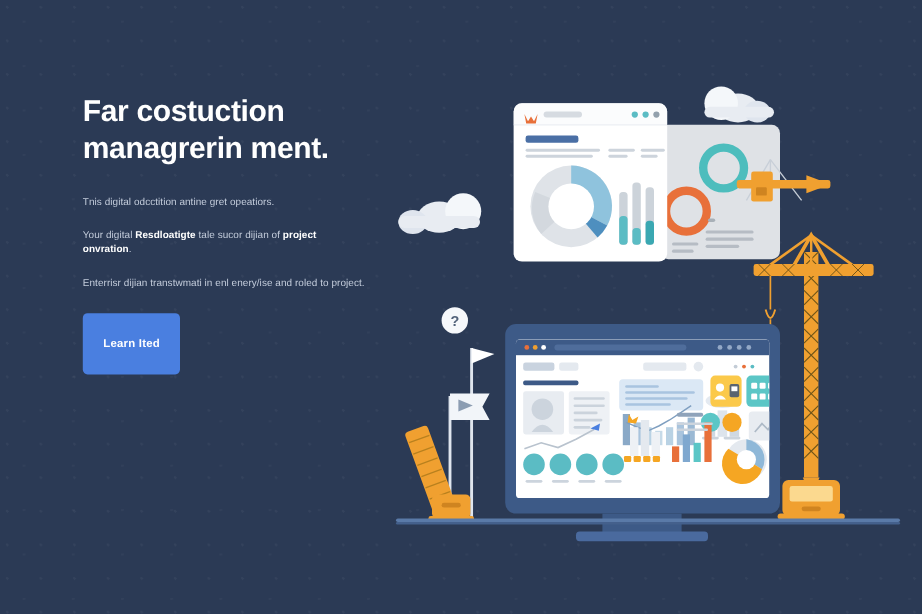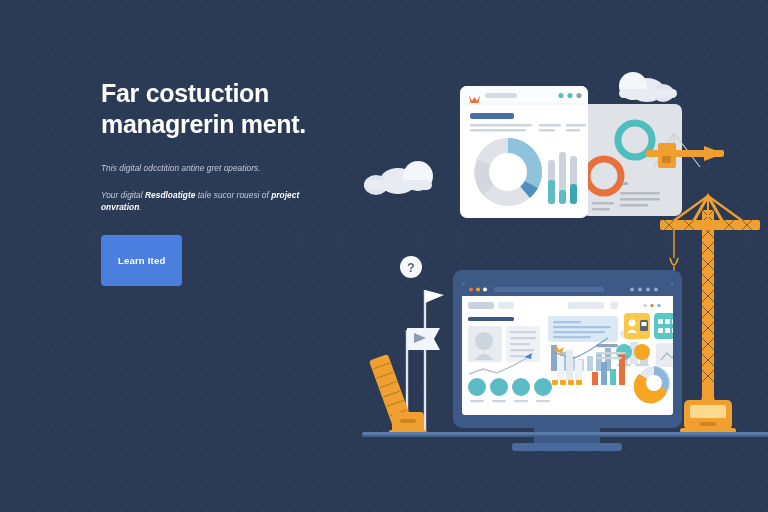--- a/index.html
+++ b/index.html
@@ -19,21 +19,20 @@
   
   #hero {
     position: absolute;
     inset: 0;
     background-color: #2b3a55;
     background-image:
       radial-gradient(circle at 6px 6px, rgba(255,255,255,0.045) 1.1px, transparent 1.2px),
       radial-gradient(circle at 20px 18px, rgba(255,255,255,0.030) 1px, transparent 1.1px);
     background-size: 28px 28px, 41px 37px;
     overflow: hidden;
-    margin-left: 32px;
   }
 
   
   #copy {
     position: absolute;
     left: 69px;
     top: 78px;
     width: 235px;
   }
 
@@ -45,21 +44,20 @@
     letter-spacing: -0.3px;
     margin-bottom: 22px;
   }
 
   .para {
     color: #c3ccdb;
     font-size: 8.3px;
     line-height: 12.5px;
     margin-bottom: 14px;
     letter-spacing: 0.05px;
-    font-style: italic;
   }
   .para.tight { margin-bottom: 15px; }
   .para b { color: #ffffff; font-weight: bold; }
 
   #cta {
     display: inline-block;
     margin-top: 6px;
     background: #4a7fe0;
     color: #ffffff;
     font-size: 9.5px;
@@ -88,23 +86,26 @@
 
   <div id="copy">
 
     <h1 id="headline">Far costuction managrerin ment.</h1>
 
     <p class="para">
       <span>Tnis digital odcctition antine gret opeatiors.</span>
     </p>
 
     <p class="para tight">
-      <span>Your digital </span><b>Resdloatigte</b><span> tale sucor rouesi of </span><b>project onvration</b><span>.</span>
+      <span>Your digital </span><b>Resdloatigte</b><span> tale sucor dijian of </span><b>project onvration</b><span>.</span>
     </p>
 
+    <p class="para">
+      <span>Enterrisr dijian transtwmati in enl enery/ise and roled to project.</span>
+    </p>
 
     <button id="cta">Learn Ited</button>
   </div>
 
   <div id="art">
     <svg width="448" height="512" viewBox="0 0 448 512" xmlns="http://www.w3.org/2000/svg">
 
       <defs>
         <clipPath id="clipBrowser">
             <rect x="108" y="86" width="128" height="132" rx="7"></rect>

